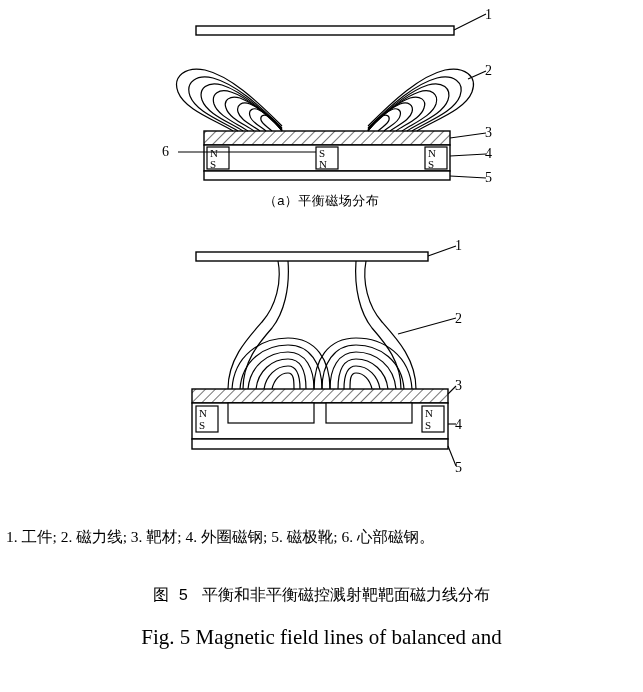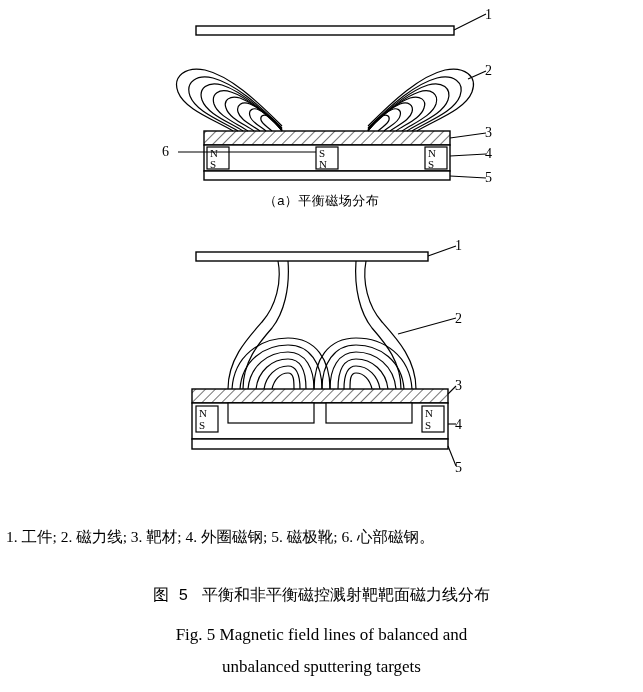--- a/index.html
+++ b/index.html
@@ -46,21 +46,21 @@
   }
   .fig-title {
     font-family: Liberation Mono, monospace;
     font-size: 16px;
   }
   .fig-title .num {
     margin-right: 14px;
   }
   .fig-en {
     font-family: "Liberation Serif", serif;
-    font-size: 17px;
+    font-size: 21px;
   }
   .callout-num {
     position: absolute;
     font-family: "Liberation Serif", serif;
     font-size: 14px;
     line-height: 1;
   }
 </style>
 </head>
 <body>
@@ -217,15 +217,14 @@
   <div class="callout-num" style="left:455px; top:461px;">5</div>
 
 
   <div class="caption-block legend-line" style="top:527px;">1. 工件; 2. 磁力线; 3. 靶材; 4. 外圈磁钢; 5. 磁极靴; 6. 心部磁钢。</div>
 
   <div class="caption-block fig-title" style="top:585px;">
     <span class="num">图 5</span><span>平衡和非平衡磁控溅射靶靶面磁力线分布</span>
   </div>
 
   <div class="caption-block fig-en" style="top:625px;">Fig. 5    Magnetic field lines of balanced and</div>
-  <div class="caption-block fig-en" style="top:657px;">unbalanced sputtering targets</div>
 
 </div>
 
 </body></html>

